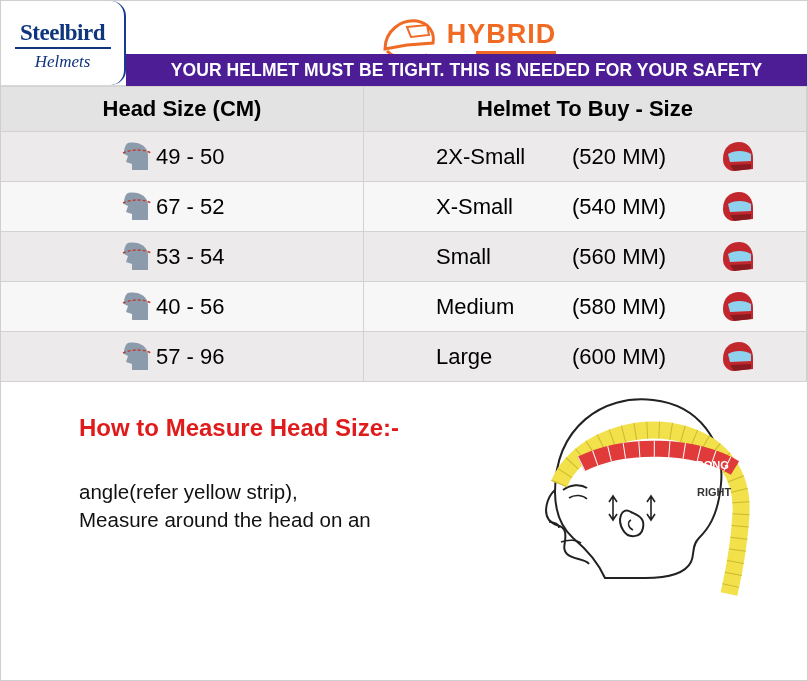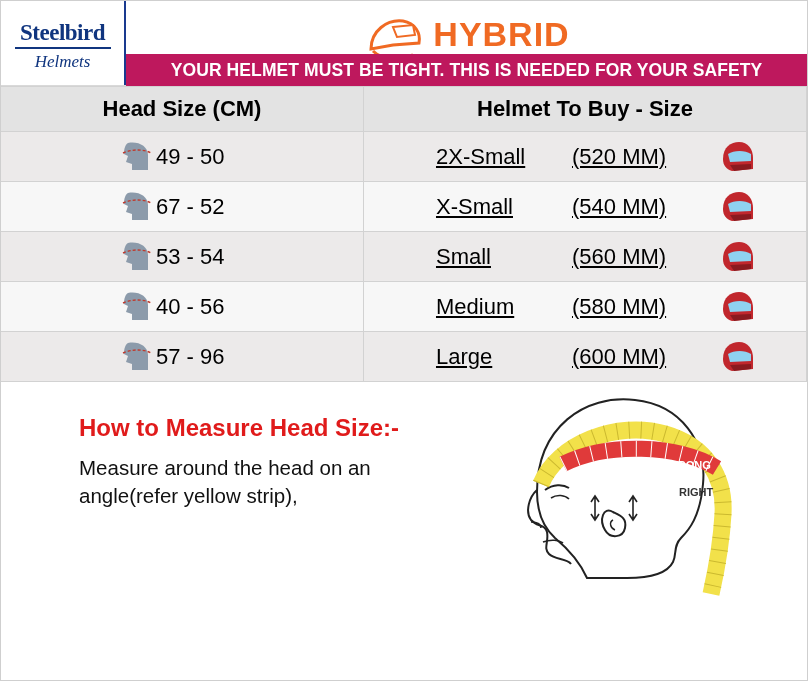--- a/index.html
+++ b/index.html
@@ -32,20 +32,21 @@
   .brand {
     width: 125px;
     min-width: 125px;
     border-right: 2px solid #1a3a8f;
     box-sizing: border-box;
     display: flex;
     flex-direction: column;
     align-items: center;
     justify-content: center;
     padding-top: 4px;
+    border-radius: 15px;
   }
   .brand-name {
     font-family: "Liberation Serif", serif;
     font-weight: bold;
     font-size: 23px;
     color: #10357f;
     letter-spacing: -0.5px;
     line-height: 1;
   }
   .brand-rule {
@@ -72,40 +73,40 @@
     width: 62px;
     height: 56px;
     position: relative;
   }
   .hybrid-text {
     display: flex;
     flex-direction: column;
     align-items: flex-start;
   }
   .hybrid-title {
-    font-size: 34px;
+    font-size: 27px;
     font-weight: bold;
     color: #f06a23;
     letter-spacing: 1px;
     line-height: 1;
   }
   .hybrid-badge {
     align-self: flex-end;
     background: #f06a23;
     color: #ffffff;
     font-size: 11px;
     font-weight: bold;
     letter-spacing: 1px;
     padding: 1px 7px 2px 7px;
     margin-top: 3px;
   }
 
   
   .banner {
-    background: #be185d;
+    background: #4c1d95;
     color: #ffffff;
     height: 32px;
     display: flex;
     align-items: center;
     justify-content: center;
     font-size: 17.5px;
     font-weight: bold;
     letter-spacing: 0.1px;
     margin-left: 125px;
     margin-top: -32px;
@@ -155,21 +156,20 @@
   .size-cm {
     min-width: 92px;
     text-align: left;
   }
   .cell-helmet {
     display: flex;
     align-items: center;
     justify-content: center;
     gap: 18px;
     padding-left: 22px;
-    text-decoration: underline;
   }
   .size-name {
     display: inline-block;
     min-width: 118px;
     text-align: left;
   }
   .size-mm {
     display: inline-block;
     min-width: 128px;
     text-align: left;
@@ -188,30 +188,30 @@
   }
   .measure-text {
     padding: 32px 0 0 78px;
     box-sizing: border-box;
     width: 500px;
   }
   .measure-title {
     color: #e01b1b;
     font-size: 24px;
     font-weight: bold;
-    margin-bottom: 12px;
+    margin-bottom: 36px;
   }
   .measure-body {
     font-size: 20.5px;
     color: #111111;
     line-height: 1.38;
   }
   .head-diagram {
     position: absolute;
-    right: 20px;
+    right: 2px;
     top: -10px;
     width: 320px;
     height: 225px;
   }
 </style>
 </head>
 <body>
 
 <div class="page">
 
@@ -383,22 +383,22 @@
           </div>
         </td>
       </tr>
     </tbody>
   </table>
 
   <div class="bottom">
     <div class="measure-text">
       <div class="measure-title">How to Measure Head Size:-</div>
       <div class="measure-body">
+        <div>angle(refer yellow strip),</div>
         <div>Measure around the head on an</div>
-        <div>angle(refer yellow strip),</div>
       </div>
     </div>
 
     <div class="head-diagram">
       <svg viewBox="0 0 320 225" width="320" height="225" aria-hidden="true">
 
         <path d="M70 120 C70 55, 118 22, 168 28 C214 33, 240 70, 236 112
                  C233 145, 222 158, 214 166 C206 174, 210 182, 206 190
                  C200 202, 180 206, 160 206 L120 206
                  C112 188, 100 176, 88 166 C76 155, 70 140, 70 120 Z" fill="#ffffff" stroke="#222222" stroke-width="2"></path>

